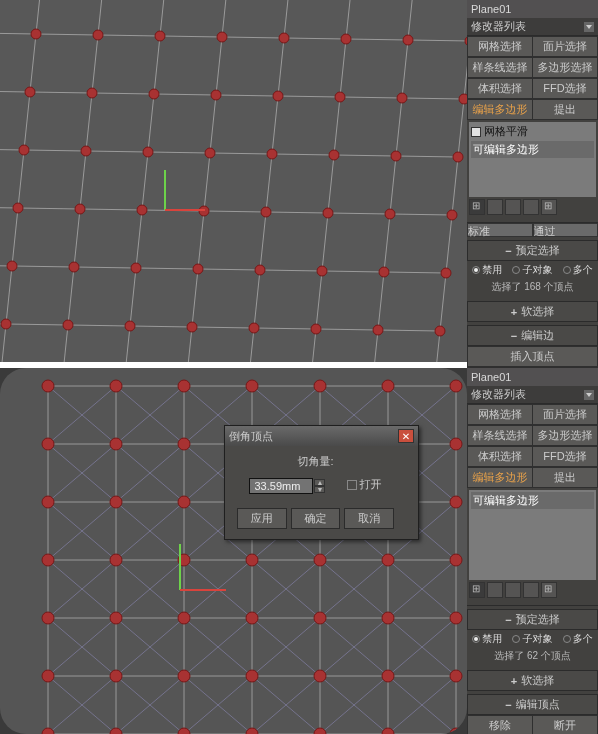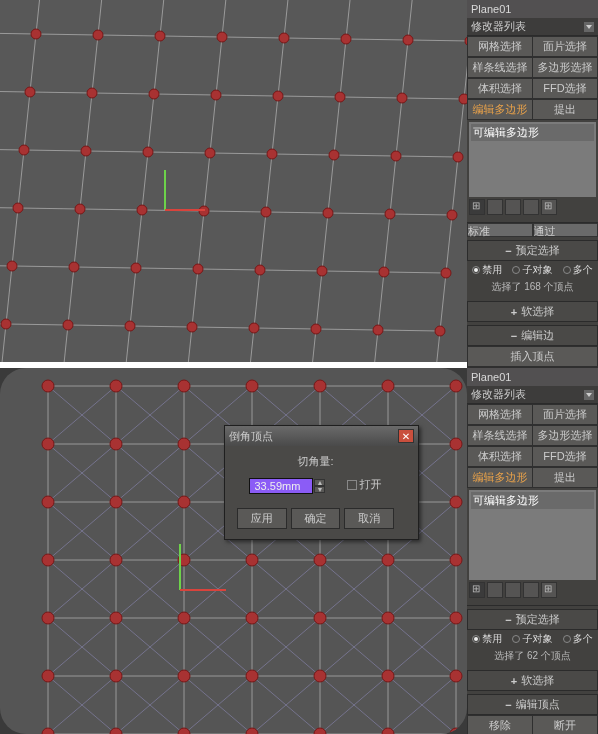--- a/index.html
+++ b/index.html
@@ -52,21 +52,21 @@
 
   .sep { height:6px; border-bottom:1px solid #2b2b2b;}
 
   
   .dlg { position: absolute; left: 224px; top: 57px; width: 195px; background: #4a4947; border: 1px solid #1f1f1f; box-shadow: 2px 2px 4px rgba(0,0,0,0.5); font-size: 11px; color: #ccc; }
   .dlg .titlebar { background: linear-gradient(#6a6a6a,#4a4a4a); height: 20px; display: flex; align-items: center; justify-content: space-between; padding: 0 4px; }
   .dlg .close { width: 16px; height: 14px; background: #c94f3d; display: flex; align-items: center; justify-content: center; color: #fff; font-size: 10px; border: 1px solid #333; }
   .dlg .body { padding: 8px 22px 10px 10px; }
   .dlg .field { text-align: center; margin-bottom: 8px; }
   .dlg .spin { display: inline-flex; align-items: center; }
-  .dlg .spin .val { background: #8b5cf6; color: #eee; border: 1px solid #111; padding: 1px 4px; width: 64px; text-align: left; }
+  .dlg .spin .val { background: #737373; color: #eee; border: 1px solid #111; padding: 1px 4px; width: 64px; text-align: left; }
   .dlg .spin .ar { display:flex; flex-direction:column; margin-left:1px;}
   .dlg .spin .ar span{ width:11px; height:7px; background:#5a5957; border:1px solid #333; font-size:7px; line-height:5px; text-align:center; color:#bbb;}
   .dlg .chkline { display: inline-flex; align-items: center; margin-left: 18px; }
   .dlg .chkline .cb { width: 10px; height: 10px; border: 1px solid #888; margin-right: 3px; }
   .dlg .btns { display: flex; justify-content: space-between; padding-top: 6px; }
   .dlg .dbtn { flex:1; text-align: center; padding: 2px 0; background: #5a5957; border: 1px solid #2b2b2b; margin: 0 2px; color: #ccc; }
 
   svg.wires { position:absolute; left:0; top:0; width:100%; height:100%; }
   .vred { fill:#a83232; stroke:#771818; stroke-width:1; }
   .gizmo-x { stroke:#d9433c; stroke-width:2; }
@@ -193,20 +193,24 @@
       </div>
     <div class="btnrow">
         <div class="btn2">体积选择</div>
         <div class="btn2">FFD选择</div>
       </div>
     <div class="btnrow">
         <div class="btn2 orange">编辑多边形</div>
         <div class="btn2">提出</div>
       </div>
     <div class="stack">
+      <div class="chk">
+          <span class="box"></span>
+          <span>网格平滑</span>
+        </div>
       <div class="item">可编辑多边形</div>
     </div>
     <div class="iconrow">
         <span class="ico pressed iv"></span>
         <span class="ico"></span>
         <span class="ico"></span>
         <span class="ico"></span>
         <span class="ico iv"></span>
       </div>
     <div class="sep"></div>

